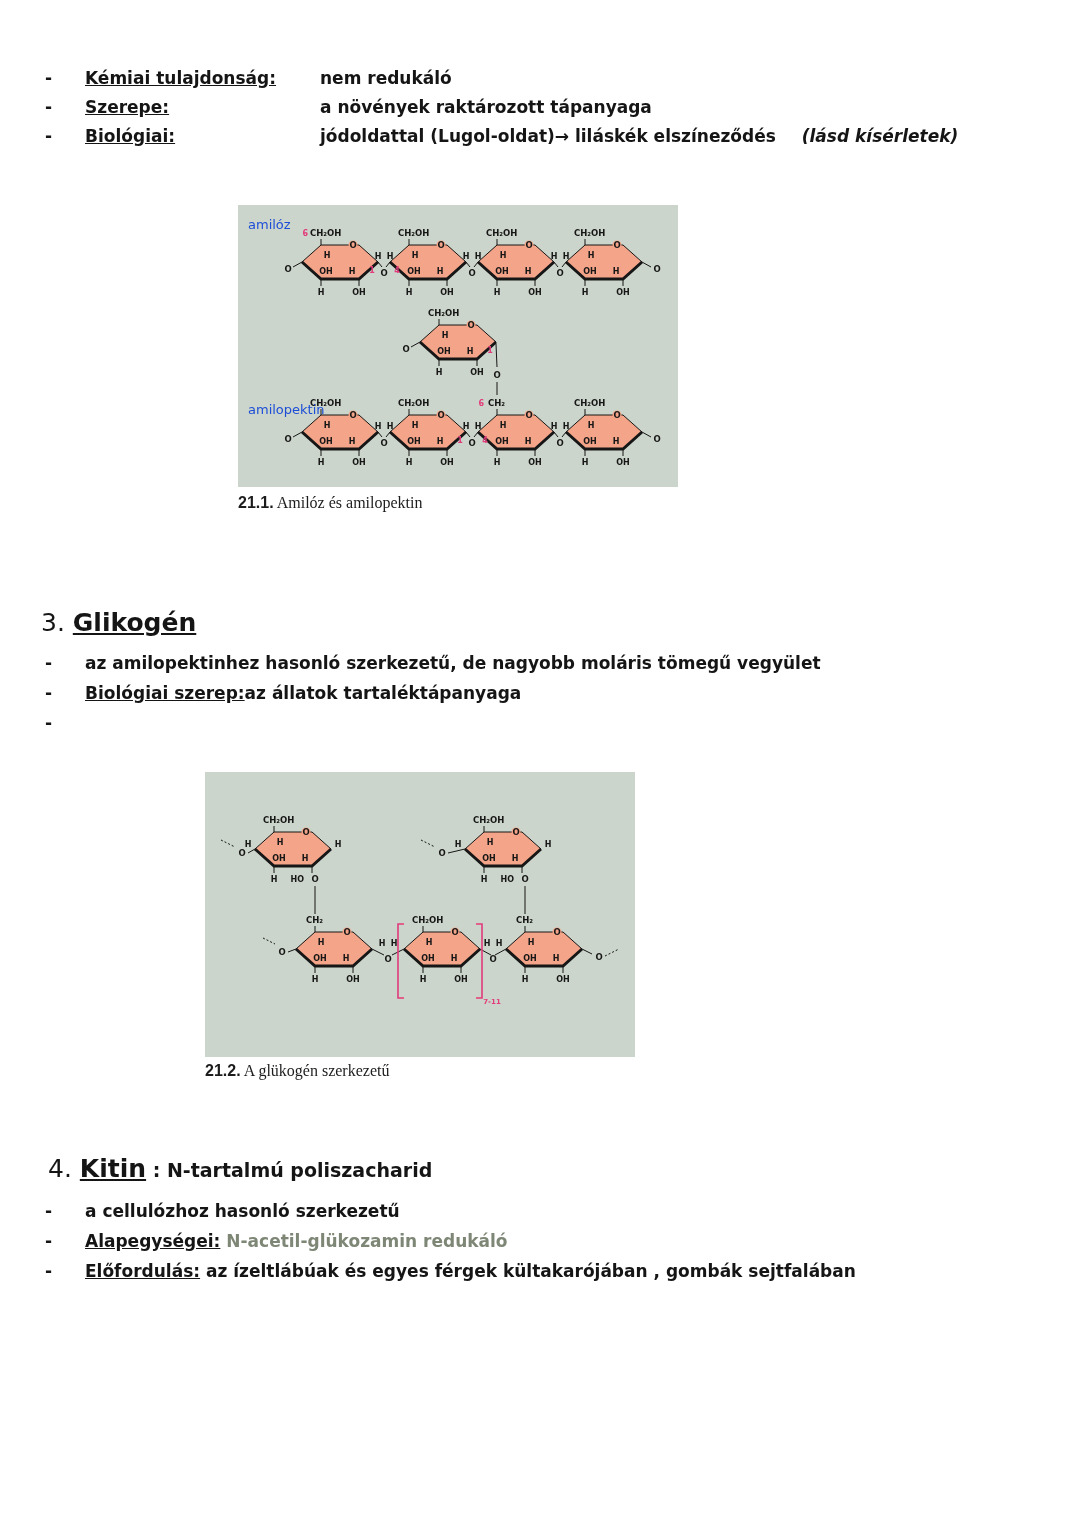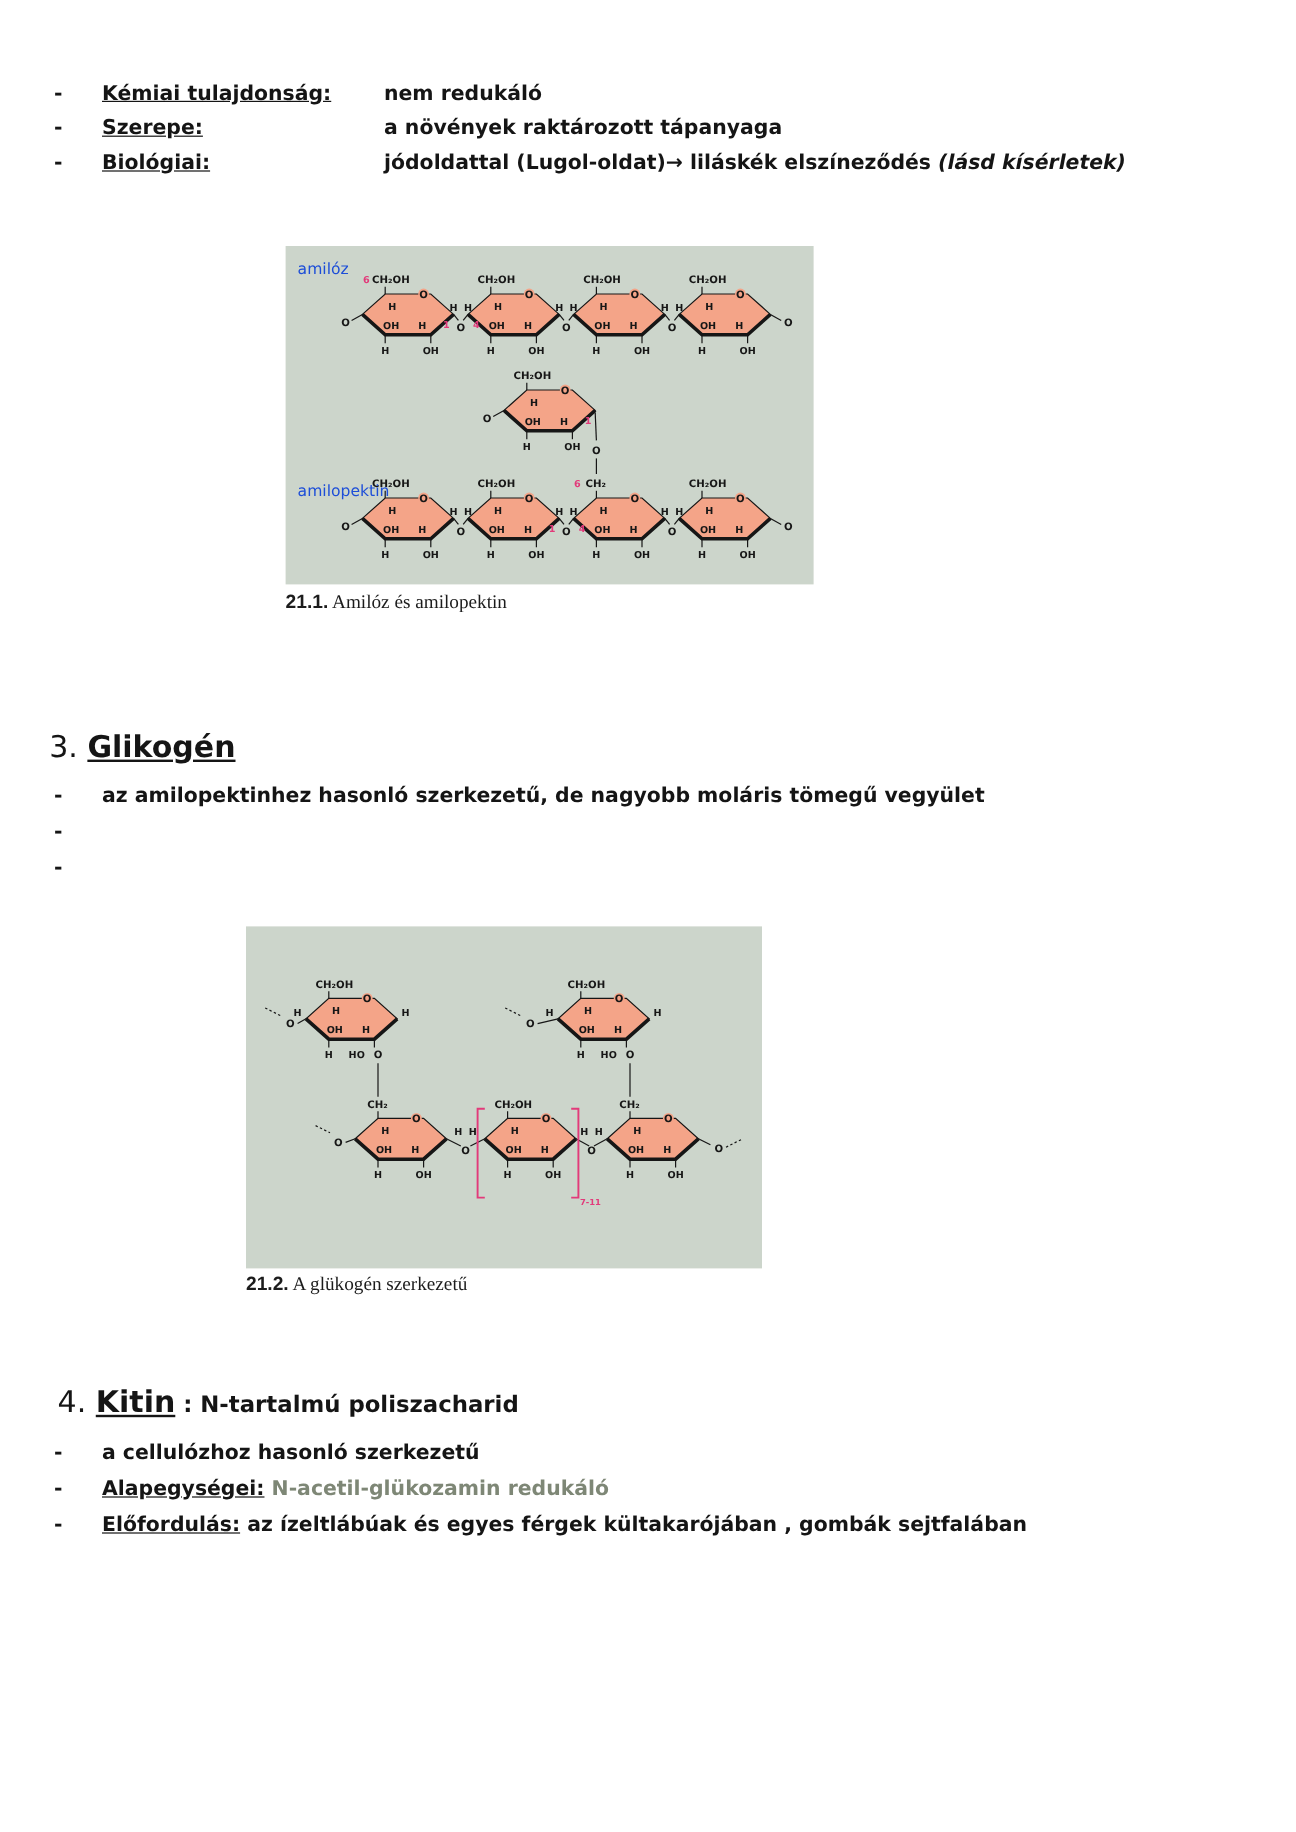--- a/index.html
+++ b/index.html
@@ -3,21 +3,21 @@
 <meta charset="utf-8">
 <style>
   * { margin:0; padding:0; box-sizing:border-box; }
   html,body { background:#ffffff; }
   body {
     width:1080px; height:1527px; position:relative; overflow:hidden;
     font-family:"DejaVu Sans", sans-serif; color:#151515;
   }
   .abs { position:absolute; }
   .u { text-decoration:underline; }
-  .it { font-style:italic; }
+  .it { font-style:italic;margin-left:20px; }
   .row { display:flex; font-weight:bold; font-size:17px; line-height:29px; }
   .brow { display:flex; font-weight:bold; font-size:17px; line-height:30px; }
   .dash { width:40px; flex:0 0 40px; }
   .toplabel { width:235px; flex:0 0 235px; }
   .h3num { font-size:25px; font-weight:normal; }
   .h3title { font-size:25px; font-weight:bold; text-decoration:underline; }
   .sub4 { font-size:19px; font-weight:bold;margin-top:12px; }
   .figbg { background:#ccd5cb; }
   .figlabel { position:absolute; font-size:13px; font-weight:normal; color:#1d4ed8; }
   .caption { font-family:"Liberation Serif", serif; font-size:16px; color:#1c1c1c;text-align:center; }
@@ -225,20 +225,21 @@
 <div class="abs" style="left:41px; top:608px;">
   <span class="h3num">3. </span><span class="h3title">Glikogén</span>
 </div>
 <div class="abs" style="left:45px; top:648px;">
   <div class="brow">
     <span class="dash">-</span>
     <span>az amilopektinhez hasonló szerkezetű, de nagyobb moláris tömegű vegyület</span>
   </div>
   <div class="brow">
     <span class="dash">-</span>
+    <span><span class="u">Biológiai szerep:</span><span>az állatok tartaléktápanyaga</span></span>
   </div>
   <div class="brow">
     <span class="dash">-</span>
   </div>
 </div>
 
 <div class="abs figbg" style="left: 205px; top: 772px; width: 430px; height: 285px; background: rgb(204, 213, 203);">
   <svg id="fig2svg" width="430" height="285">
       <line x1="16" y1="68" x2="30" y2="75" stroke="#161616" stroke-width="1" stroke-dasharray="2 2"></line>
       <text x="37" y="84" font-size="8.5" fill="#161616" text-anchor="middle" font-weight="bold" font-family="DejaVu Sans, sans-serif">O</text>

